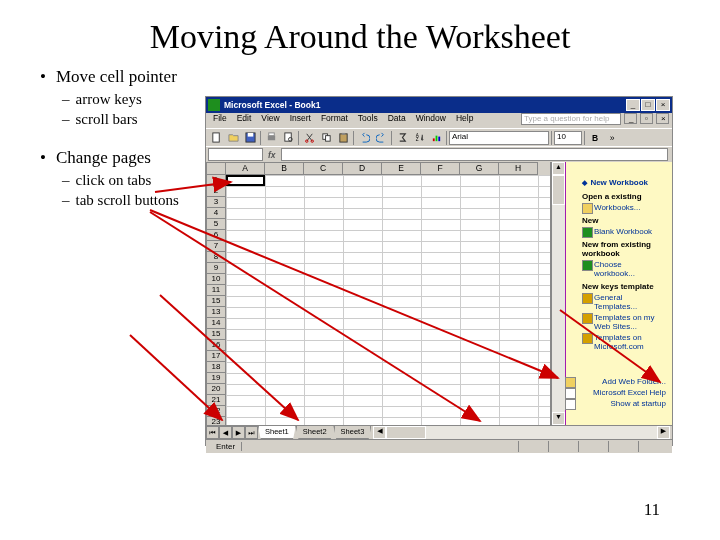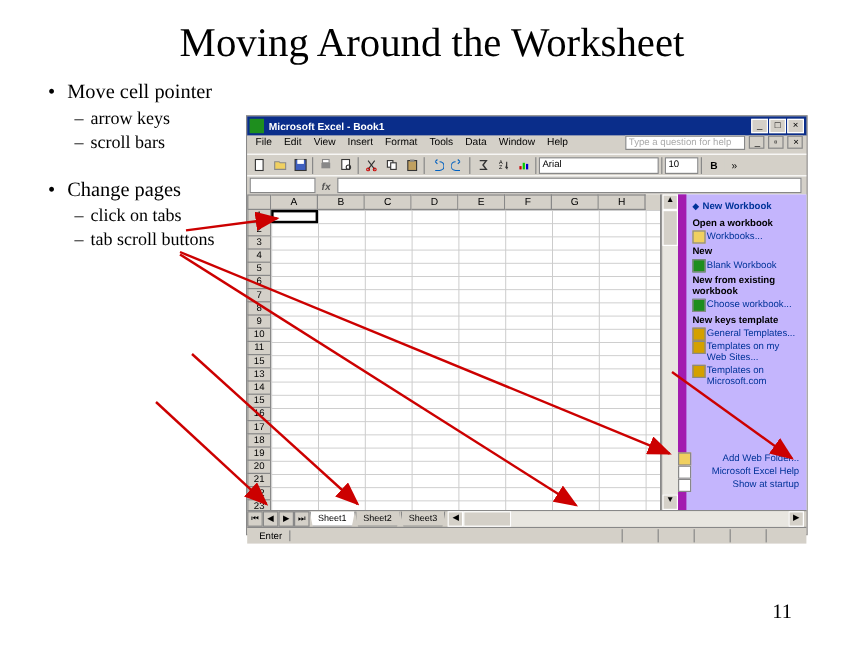--- a/index.html
+++ b/index.html
@@ -50,21 +50,21 @@
   .row-h { height: 11px; border: 1px solid #888; border-top: none; text-align: center; line-height: 9px; font-size: 8px; }
   .cells { flex: 1; position: relative; }
   .cells-grid { width: 100%; height: 100%; background-image: linear-gradient(to right, #ccc 1px, transparent 1px), linear-gradient(to bottom, #ccc 1px, transparent 1px); background-size: 39px 11px; }
   .active-cell { position: absolute; left: 0; top: 0; width: 39px; height: 11px; border: 2px solid #000; pointer-events: none; }
   
   .vscroll { width: 14px; background: #d4d0c8; border-left: 1px solid #888; display: flex; flex-direction: column; }
   .vscroll .arrow { height: 13px; background: #d4d0c8; border: 1px solid #fff; text-align: center; font-size: 7px; }
   .vscroll .track { flex: 1; background: #e8e6e0; }
   .vscroll .thumb { height: 30px; background: #d4d0c8; border: 1px solid #fff; }
   
-  .task-pane { flex: 1; background: #c4b5fd; border-left: 7px solid #a21caf; padding: 3px; font-size: 8px; }
+  .task-pane { flex: 1; background: #fef9c3; border-left: 1px solid #a21caf; padding: 14px; font-size: 8px; }
   .tp-header { color: #003399; font-weight: bold; padding: 2px; display: flex; align-items: center; }
   .tp-header::before { content: "◆"; margin-right: 3px; font-size: 7px; }
   .tp-section { color: #000; font-weight: bold; padding: 3px 2px 1px; font-size: 8px; }
   .tp-item { padding: 1px 2px 1px 14px; color: #003399; position: relative; }
   .tp-item::before { content: ""; position: absolute; left: 2px; top: 1px; width: 9px; height: 9px; background: #fff; border: 1px solid #888; }
   .tp-item.excel-ico::before { background: #1e8e1e; }
   .tp-item.tmpl-ico::before { background: #d4a000; }
   .tp-item.folder-ico::before { background: #f0d060; }
   .tp-bottom { position: absolute; bottom: 36px; right: 4px; width: 105px; font-size: 8px; text-align: right; }
   .tp-bottom .tp-item { padding-left: 14px; }
@@ -280,21 +280,21 @@
     <div class="vscroll">
       <div class="arrow">▲</div>
       <div class="track">
           <div class="thumb"></div>
         </div>
       <div class="arrow">▼</div>
     </div>
 
     <div class="task-pane">
       <div class="tp-header">New Workbook</div>
-      <div class="tp-section">Open a workbook</div>
+      <div class="tp-section">Open a existing</div>
       <div class="tp-item folder-ico">Workbooks...</div>
       <div class="tp-section">New</div>
       <div class="tp-item excel-ico">Blank Workbook</div>
       <div class="tp-section">New from existing workbook</div>
       <div class="tp-item excel-ico">Choose workbook...</div>
       <div class="tp-section">New keys template</div>
       <div class="tp-item tmpl-ico">General Templates...</div>
       <div class="tp-item tmpl-ico">Templates on my Web Sites...</div>
       <div class="tp-item tmpl-ico">Templates on Microsoft.com</div>
       <div class="tp-bottom">

